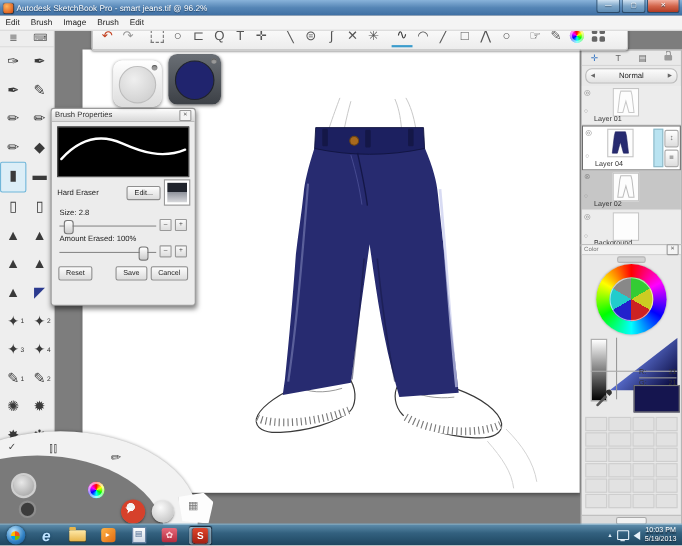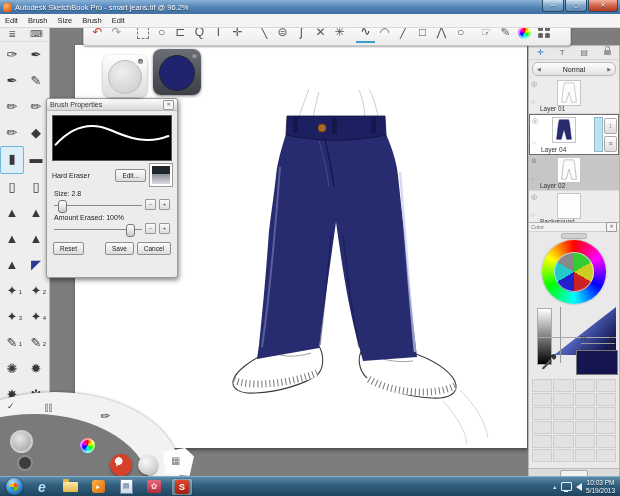--- a/index.html
+++ b/index.html
@@ -181,21 +181,21 @@
     <span id="win-controls">
       <span class="wc">—</span>
       <span class="wc">▢</span>
       <span class="wc close">✕</span>
     </span>
   </div>
 
   <div id="menubar">
       <span class="menu-item">Edit</span>
       <span class="menu-item">Brush</span>
-      <span class="menu-item">Size</span>
+      <span class="menu-item">Image</span>
       <span class="menu-item">Brush</span>
       <span class="menu-item">Edit</span>
     </div>
 
   <div id="canvas">
     <svg width="452" height="403" viewBox="0 0 452 403">
 
       <g stroke="#c0c0c0" stroke-width="0.8" fill="none">
         <path d="M224,72 C228,60 231,52 234,44"></path>
         <path d="M238,72 C240,62 242,54 244,47"></path>

